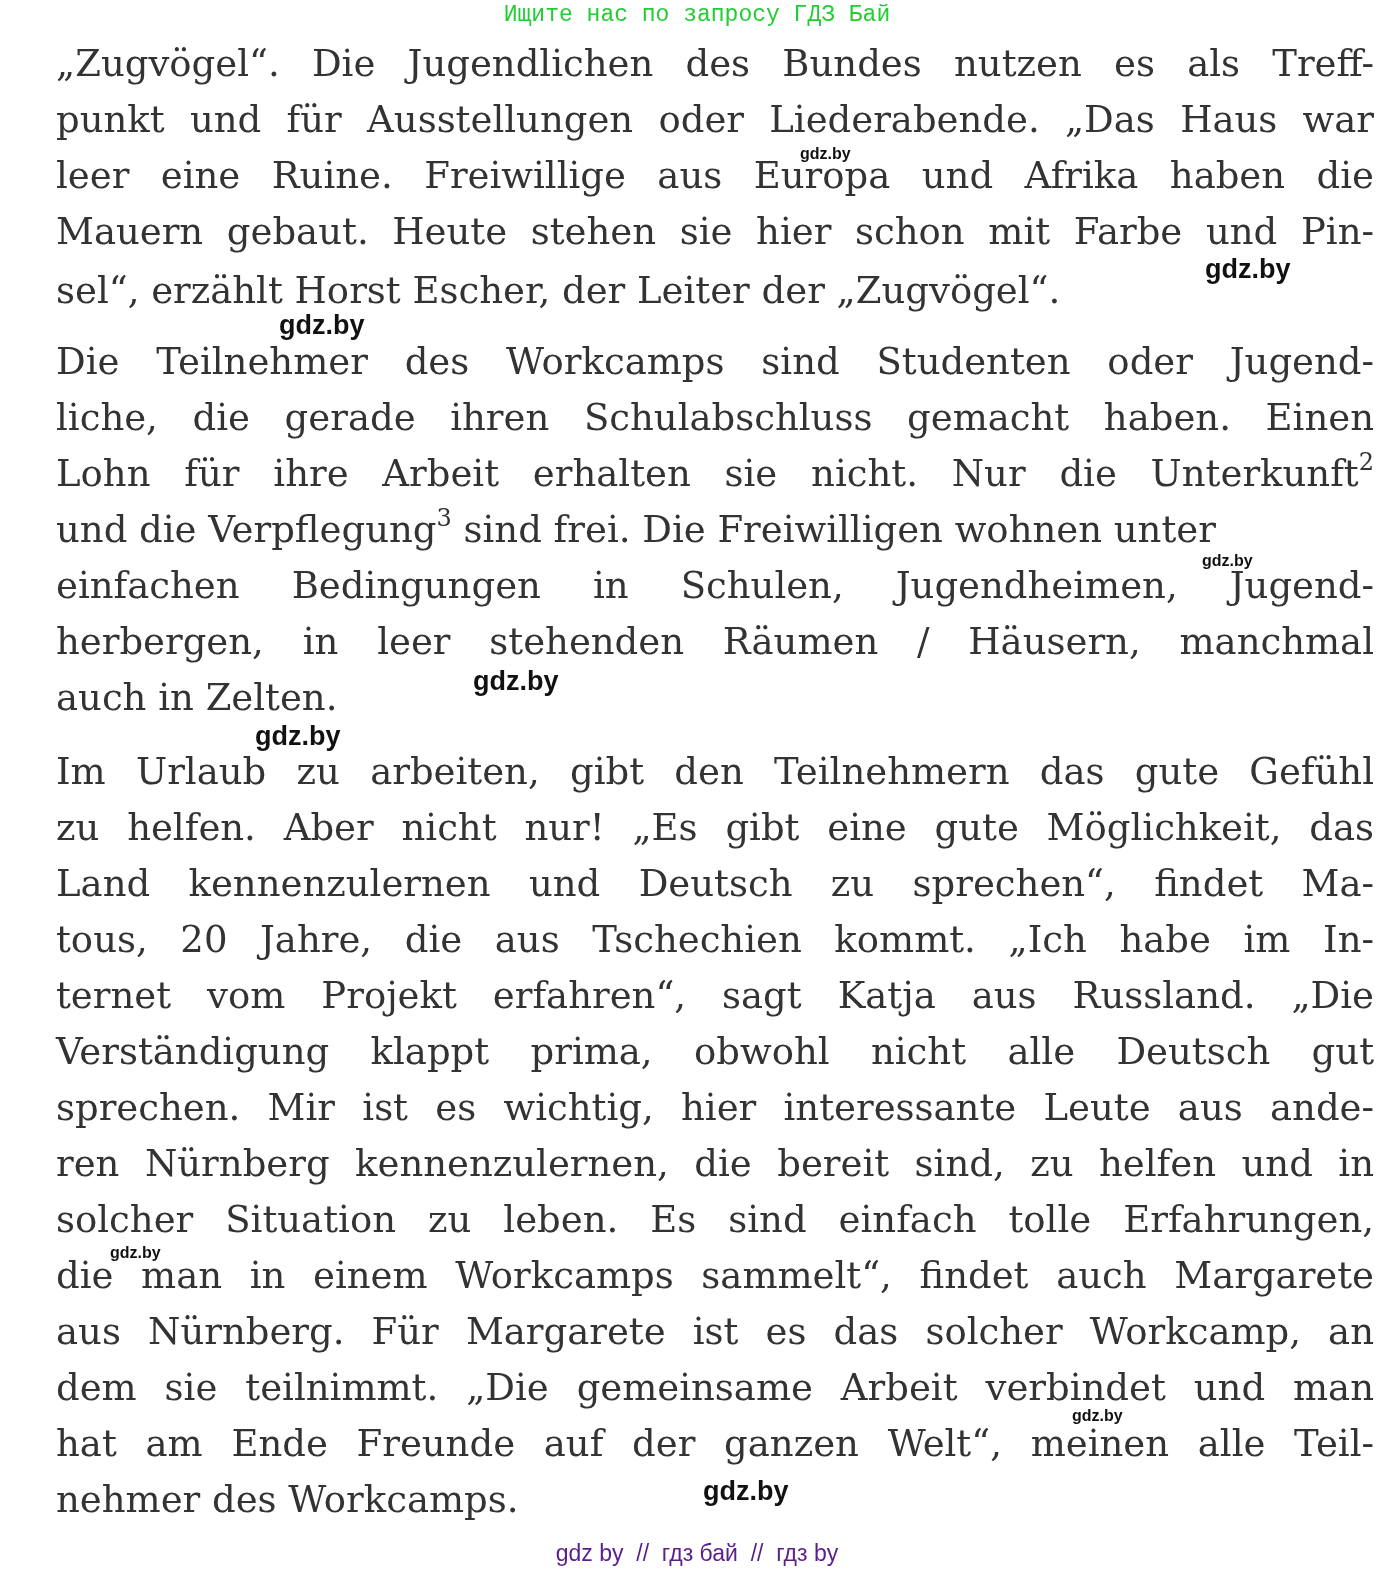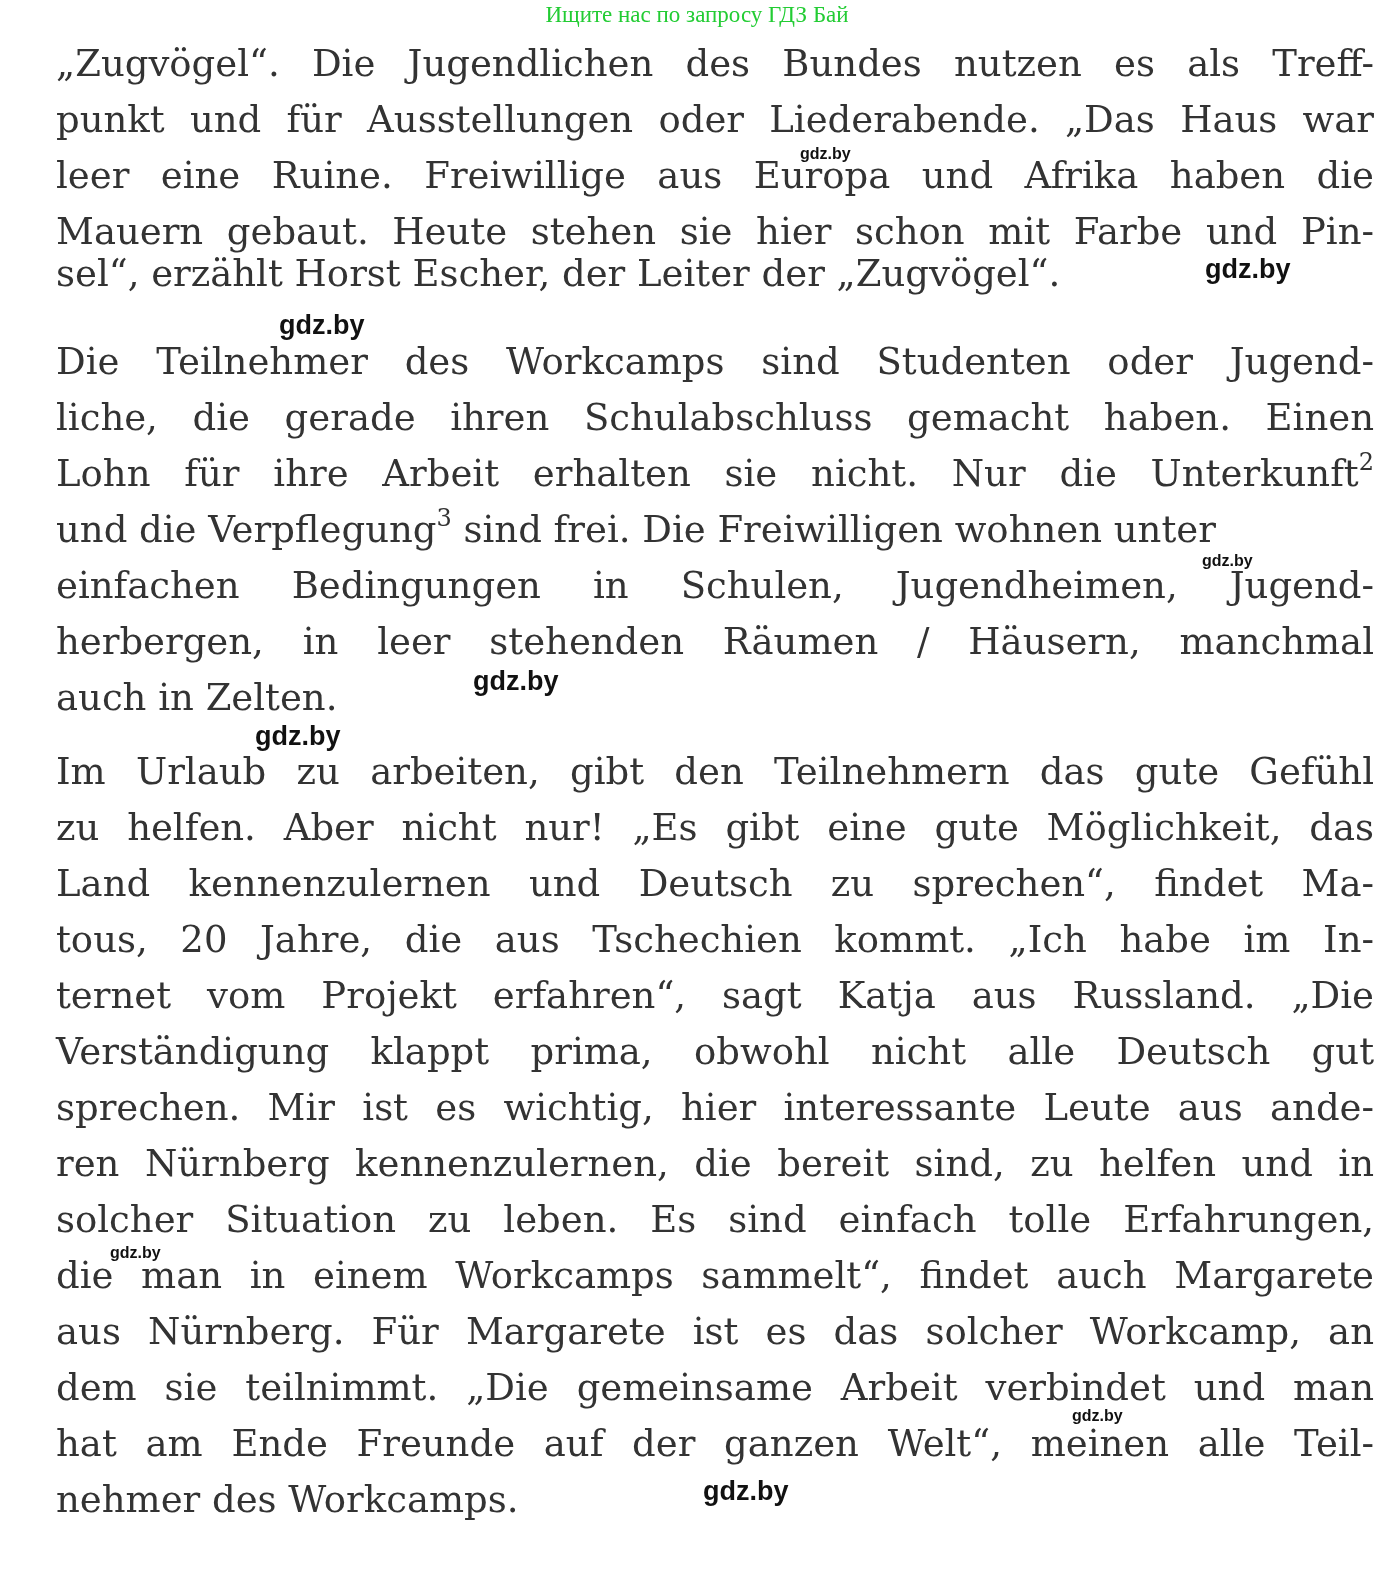--- a/index.html
+++ b/index.html
@@ -1,20 +1,20 @@
 <!DOCTYPE html>
 <html><head>
 <meta charset="utf-8">
 <style>
   html, body { margin: 0; padding: 0; background: #ffffff; }
   body { width: 1394px; height: 1585px; position: relative; overflow: hidden; }
   .page { position: absolute; left: 0; top: 0; width: 1394px; height: 1585px; }
   .top-banner {
     position: absolute; top: 0; left: 0; width: 1394px; text-align: center;
-    font-family: Liberation Serif, serif; font-size: 23px; color: #22cc33;
+    font-family: Liberation Mono, monospace; font-size: 23px; color: #22cc33;
     line-height: 30px;
   }
   .line {
     position: absolute; left: 27px; width: 1318px;
     font-family: "DejaVu Serif", serif; font-size: 37px; color: #333333;
     line-height: 44px; white-space: nowrap;
     text-align: justify; text-align-last: justify; margin-left: 29px;
   }
   .line.last { text-align-last: left; }
   .line sup { font-size: 24px; line-height: 0; vertical-align: 16px; }
@@ -35,21 +35,21 @@
 
 <div class="page">
 
   <div class="top-banner">Ищите нас по запросу ГДЗ Бай</div>
 
   <div>
     <div class="line" style="top:42px">„Zugvögel“. Die Jugendlichen des Bundes nutzen es als Treff-</div>
     <div class="line" style="top:98px">punkt und für Ausstellungen oder Liederabende. „Das Haus war</div>
     <div class="line" style="top:154px">leer eine Ruine. Freiwillige aus Europa und Afrika haben die</div>
     <div class="line" style="top:210px">Mauern gebaut. Heute stehen sie hier schon mit Farbe und Pin-</div>
-    <div class="line last" style="top:252px">sel“, erzählt Horst Escher, der Leiter der „Zugvögel“.</div>
+    <div class="line last" style="top:269px">sel“, erzählt Horst Escher, der Leiter der „Zugvögel“.</div>
   </div>
 
   <div>
     <div class="line" style="top:340px">Die Teilnehmer des Workcamps sind Studenten oder Jugend-</div>
     <div class="line" style="top:396px">liche, die gerade ihren Schulabschluss gemacht haben. Einen</div>
     <div class="line" style="top:452px"><span>Lohn für ihre Arbeit erhalten sie nicht. Nur die Unterkunft</span><sup>2</sup></div>
     <div class="line last" style="top:508px"><span>und die Verpflegung</span><sup>3</sup><span> sind frei. Die Freiwilligen wohnen unter</span></div>
     <div class="line" style="top:564px">einfachen Bedingungen in Schulen, Jugendheimen, Jugend-</div>
     <div class="line" style="top:620px">herbergen, in leer stehenden Räumen / Häusern, manchmal</div>
     <div class="line last" style="top:676px">auch in Zelten.</div>
@@ -75,13 +75,14 @@
   <div class="wm small" style="left:800px;top:146px">gdz.by</div>
   <div class="wm big" style="left:1205px;top:256px">gdz.by</div>
   <div class="wm big" style="left:279px;top:312px">gdz.by</div>
   <div class="wm small" style="left:1202px;top:553px">gdz.by</div>
   <div class="wm big" style="left:473px;top:668px">gdz.by</div>
   <div class="wm big" style="left:255px;top:723px">gdz.by</div>
   <div class="wm small" style="left:110px;top:1245px">gdz.by</div>
   <div class="wm small" style="left:1072px;top:1408px">gdz.by</div>
   <div class="wm big" style="left:703px;top:1478px">gdz.by</div>
 
+  <div class="footer">gdz by  //  гдз бай  //  гдз by</div>
 </div>
 
 </body></html>

